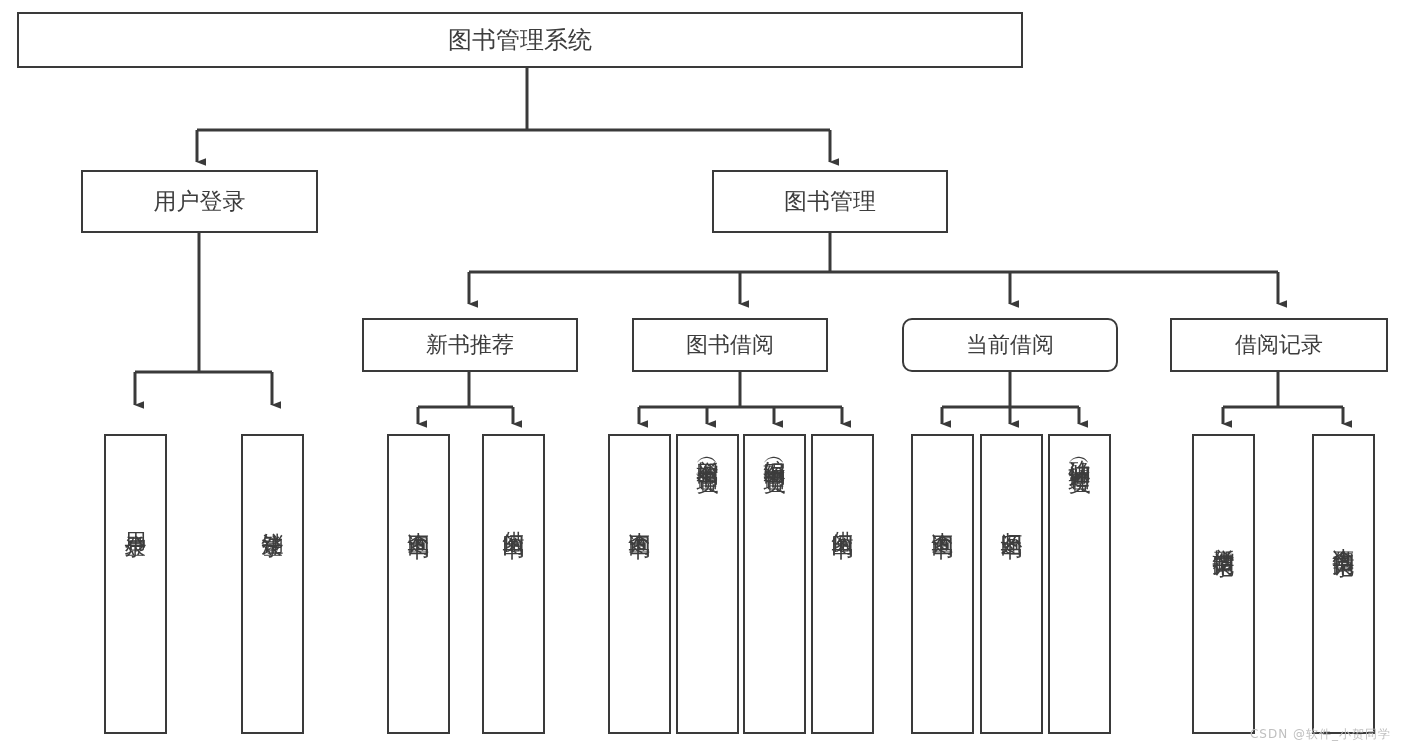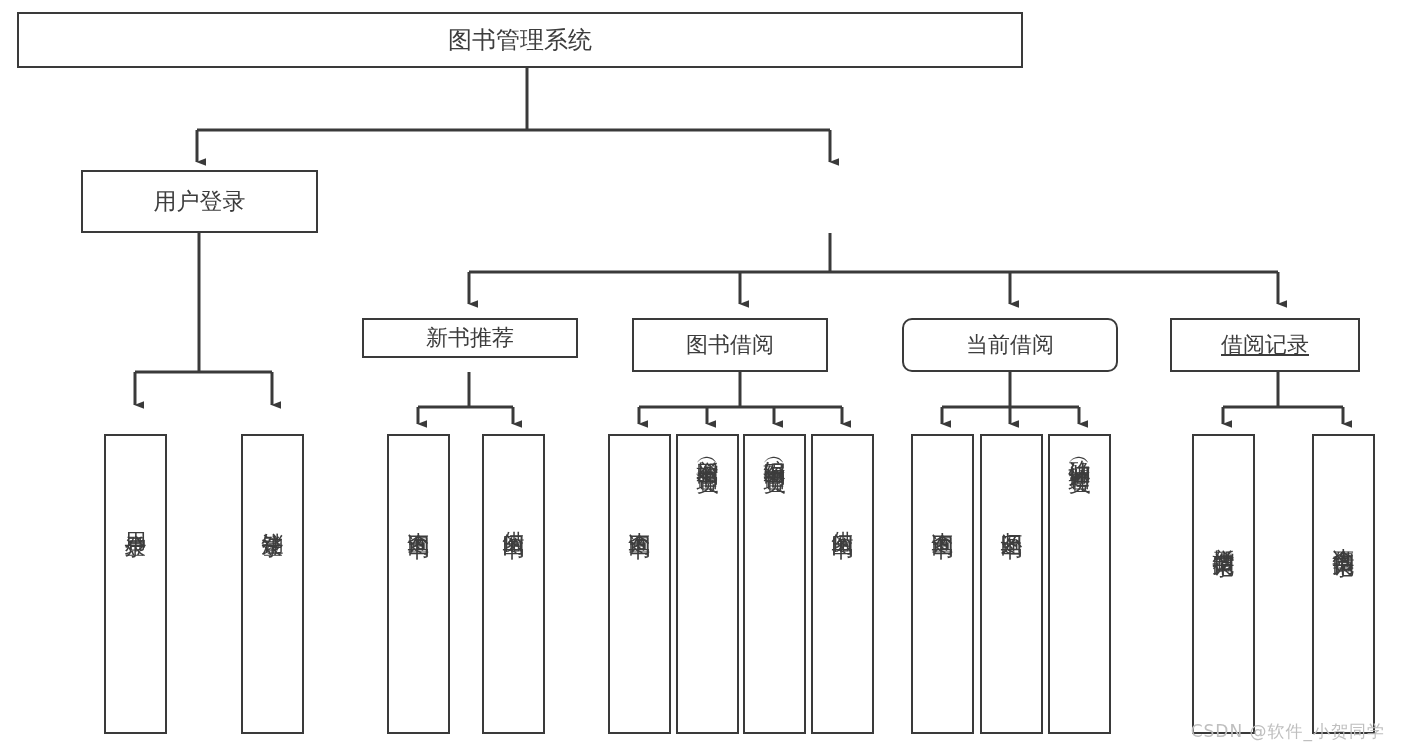--- a/index.html
+++ b/index.html
@@ -64,23 +64,23 @@
     white-space: nowrap;
   }
   .node-leaf.leaf-mid .node-label {
     margin-top: 72px;
   }
   .node-leaf.leaf-short .node-label {
     margin-top: 88px;
   }
   .watermark {
     position: absolute;
-    right: 20px;
+    right: 14px;
     bottom: 4px;
-    font-size: 17px;
+    font-size: 12px;
     color: #bfbfbf;
     letter-spacing: 1px;
     white-space: nowrap;
   }
 </style>
 </head>
 <body>
 
 <div id="diagram-root">
 
@@ -146,31 +146,34 @@
     </g>
   </svg>
 
   <div class="node-box node-root" style="left:17px; top:12px; width:1006px; height:56px;">
     <span class="node-label">图书管理系统</span>
   </div>
 
   <div class="node-box node-l2" style="left:81px; top:170px; width:237px; height:63px;">
     <span class="node-label">用户登录</span>
   </div>
-
-  <div class="node-box node-l3" style="left:362px; top:318px; width:216px; height:40px;">
+  <div class="node-box node-l2" style="left:712px; top:170px; width:236px; height:63px;">
+    <span class="node-label">图书管理</span>
+  </div>
+
+  <div class="node-box node-l3" style="left:362px; top:318px; width:216px; height:54px;">
     <span class="node-label">新书推荐</span>
   </div>
   <div class="node-box node-l3" style="left:632px; top:318px; width:196px; height:54px;">
     <span class="node-label">图书借阅</span>
   </div>
   <div class="node-box node-l3" style="left:902px; top:318px; width:216px; height:54px;border-radius:10px;">
     <span class="node-label">当前借阅</span>
   </div>
-  <div class="node-box node-l3" style="left:1170px; top:318px; width:190px; height:54px;text-decoration:underline;">
+  <div class="node-box node-l3" style="left:1170px; top:318px; width:218px; height:54px;">
     <span class="node-label">借阅记录</span>
   </div>
 
   <div class="node-box node-leaf leaf-mid" style="left:104px; top:434px; width:63px; height:300px;">
     <span class="node-label">用户登录</span>
   </div>
   <div class="node-box node-leaf leaf-mid" style="left:241px; top:434px; width:63px; height:300px;">
     <span class="node-label">注销登录</span>
   </div>
 

